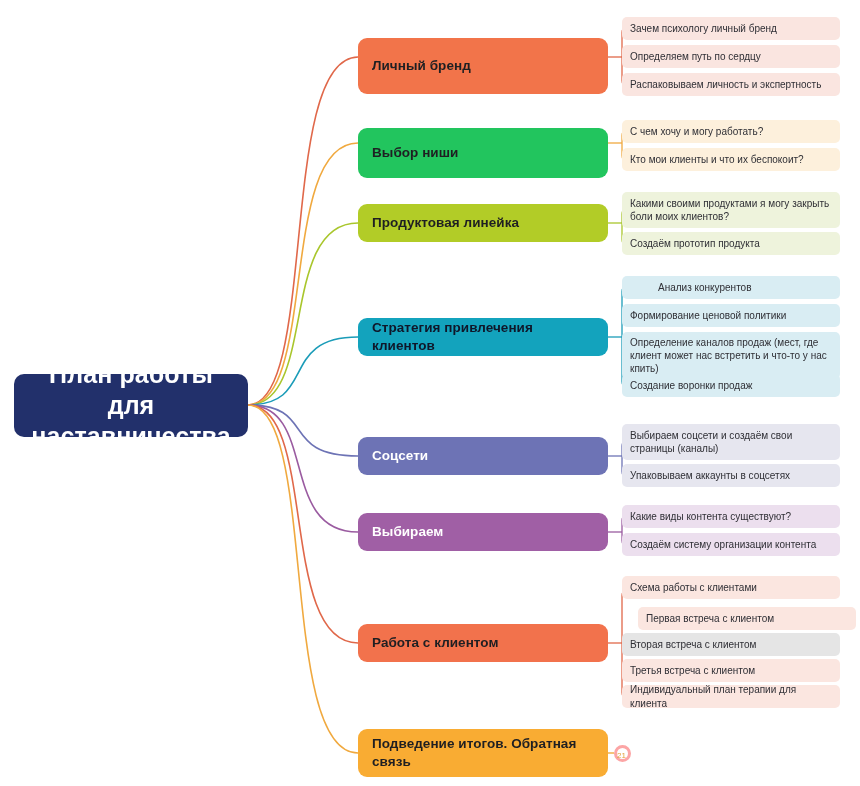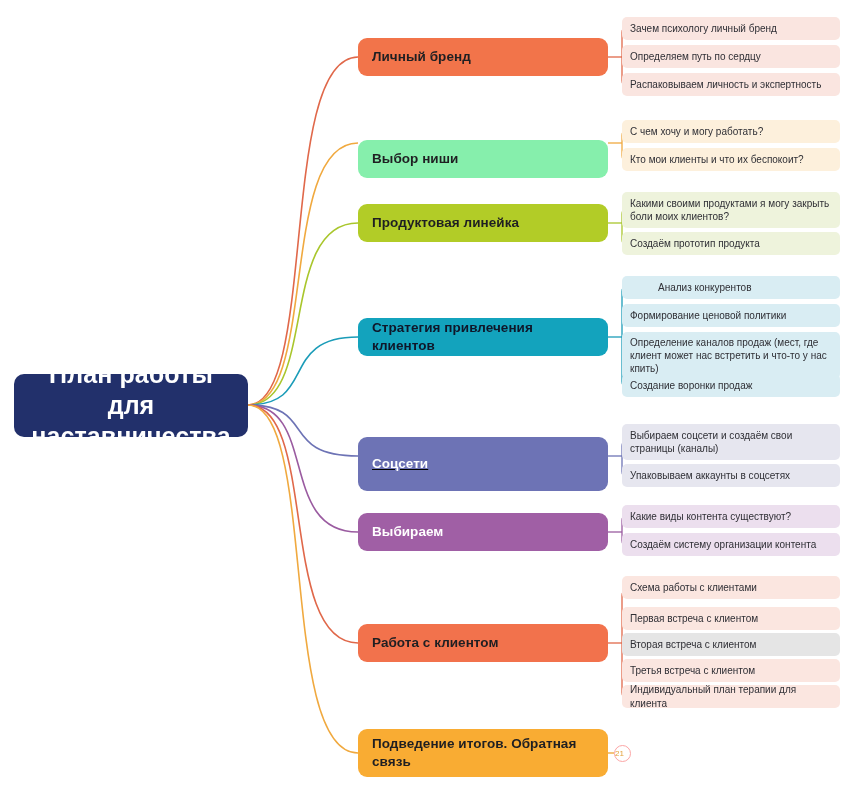--- a/index.html
+++ b/index.html
@@ -102,21 +102,21 @@
     color: #2f2f35;
     line-height: 1.32;
   }
 
   
   .collapse-badge {
     position: absolute;
     width: 17px;
     height: 17px;
     border-radius: 50%;
-    border: 1px solid #fca5a5;
+    border: 3px solid #fca5a5;
     background: #ffffff;
     color: #e3a23c;
     font-size: 8px;
     line-height: 15px;
     text-align: left;
     box-sizing: border-box;
   }
 </style>
 </head>
 <body style="background: rgb(255, 255, 255);">
@@ -169,33 +169,33 @@
       <path d="M 608 753 L 614 753" fill="none" stroke="#f0a93f" stroke-width="1.4"></path>
     </svg>
 
   <div class="node-layer">
 
     <div class="root-node">
       <span class="root-label">План работы для наставничества</span>
     </div>
 
     <div id="branch-host">
-        <div class="branch-node" style="top: 38px; height: 38px; background: rgb(242, 116, 74);">
+        <div class="branch-node" style="top: 38px; height: 56px; background: rgb(242, 116, 74);">
           <span class="branch-label" style="color: rgb(31, 31, 34);">Личный бренд</span>
         </div>
         <div class="child-node" style="top: 17px; height: 23px; background: rgb(250, 229, 224);">
           <span class="child-label">Зачем психологу личный бренд</span>
         </div>
         <div class="child-node" style="top: 45px; height: 23px; background: rgb(250, 229, 224);">
           <span class="child-label">Определяем путь по сердцу</span>
         </div>
         <div class="child-node" style="top: 73px; height: 23px; background: rgb(250, 229, 224);">
           <span class="child-label">Распаковываем личность и экспертность</span>
         </div>
-        <div class="branch-node" style="top: 140px; height: 38px; background: #86efac;">
+        <div class="branch-node" style="top: 128px; height: 50px; background: #22c55e;">
           <span class="branch-label" style="color: rgb(31, 31, 34);">Выбор ниши</span>
         </div>
         <div class="child-node" style="top: 120px; height: 23px; background: rgb(253, 240, 220);">
           <span class="child-label">С чем хочу и могу работать?</span>
         </div>
         <div class="child-node" style="top: 148px; height: 23px; background: rgb(253, 240, 220);">
           <span class="child-label">Кто мои клиенты и что их беспокоит?</span>
         </div>
         <div class="branch-node" style="top: 204px; height: 38px; background: rgb(178, 204, 39);">
           <span class="branch-label" style="color: rgb(31, 31, 34);">Продуктовая линейка</span>
@@ -214,21 +214,21 @@
         </div>
         <div class="child-node" style="top: 304px; height: 23px; background: rgb(217, 237, 243);">
           <span class="child-label">Формирование ценовой политики</span>
         </div>
         <div class="child-node" style="top: 332px; height: 47px; background: rgb(217, 237, 243);">
           <span class="child-label">Определение каналов продаж (мест, где клиент может нас встретить и что-то у нас кпить)</span>
         </div>
         <div class="child-node" style="top: 374px; height: 23px; background: rgb(217, 237, 243);">
           <span class="child-label">Создание воронки продаж</span>
         </div>
-        <div class="branch-node" style="top: 437px; height: 54px; background: rgb(109, 115, 181); text-decoration: underline;">
+        <div class="branch-node" style="top: 437px; height: 38px; background: rgb(109, 115, 181);">
           <span class="branch-label" style="color: rgb(255, 255, 255);">Соцсети</span>
         </div>
         <div class="child-node" style="top: 424px; height: 36px; background: rgb(230, 230, 239);">
           <span class="child-label">Выбираем соцсети и создаём  свои страницы (каналы)</span>
         </div>
         <div class="child-node" style="top: 464px; height: 23px; background: rgb(230, 230, 239);">
           <span class="child-label">Упаковываем аккаунты в соцсетях</span>
         </div>
         <div class="branch-node" style="top: 513px; height: 38px; background: rgb(160, 95, 165);">
           <span class="branch-label" style="color: rgb(255, 255, 255);">Выбираем</span>
@@ -238,21 +238,21 @@
         </div>
         <div class="child-node" style="top: 533px; height: 23px; background: rgb(236, 223, 238);">
           <span class="child-label">Создаём систему организации контента</span>
         </div>
         <div class="branch-node" style="top: 624px; height: 38px; background: rgb(242, 114, 76);">
           <span class="branch-label" style="color: rgb(31, 31, 34);">Работа с клиентом</span>
         </div>
         <div class="child-node" style="top: 576px; height: 23px; background: rgb(251, 230, 224);">
           <span class="child-label">Схема работы с клиентами</span>
         </div>
-        <div class="child-node" style="top: 607px; height: 23px; background: rgb(251, 230, 224);">
+        <div class="child-node" style="top: 607px; height: 23px; background: rgb(251, 230, 224); margin-left: 16px;">
           <span class="child-label">Первая встреча с клиентом</span>
         </div>
         <div class="child-node" style="top: 633px; height: 23px; background: #e5e5e5;">
           <span class="child-label">Вторая встреча с клиентом</span>
         </div>
         <div class="child-node" style="top: 659px; height: 23px; background: rgb(251, 230, 224);">
           <span class="child-label">Третья встреча с клиентом</span>
         </div>
         <div class="child-node" style="top: 685px; height: 23px; background: rgb(251, 230, 224);">
           <span class="child-label">Индивидуальный план терапии для клиента</span>

